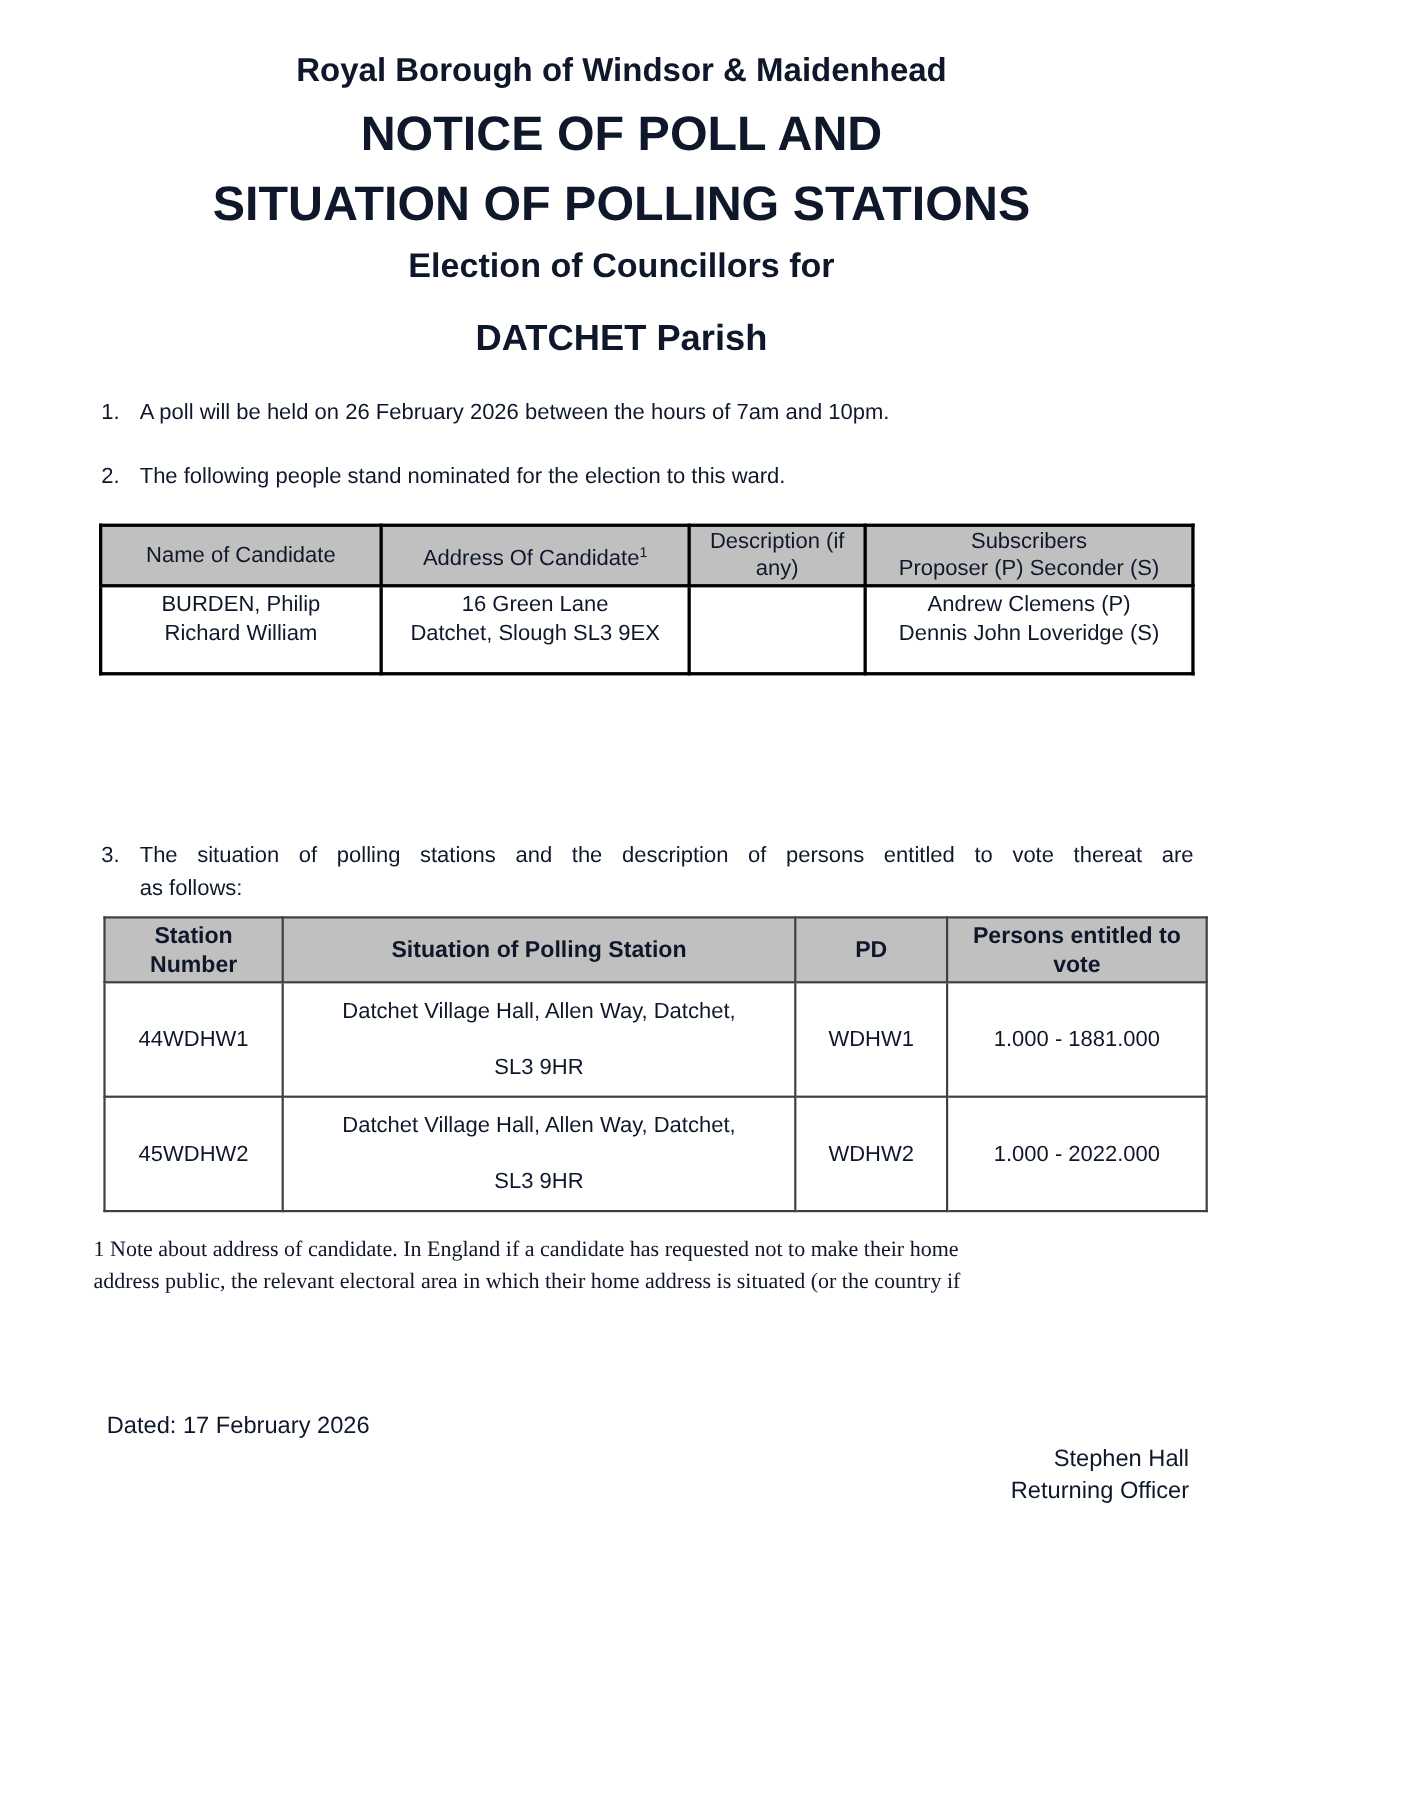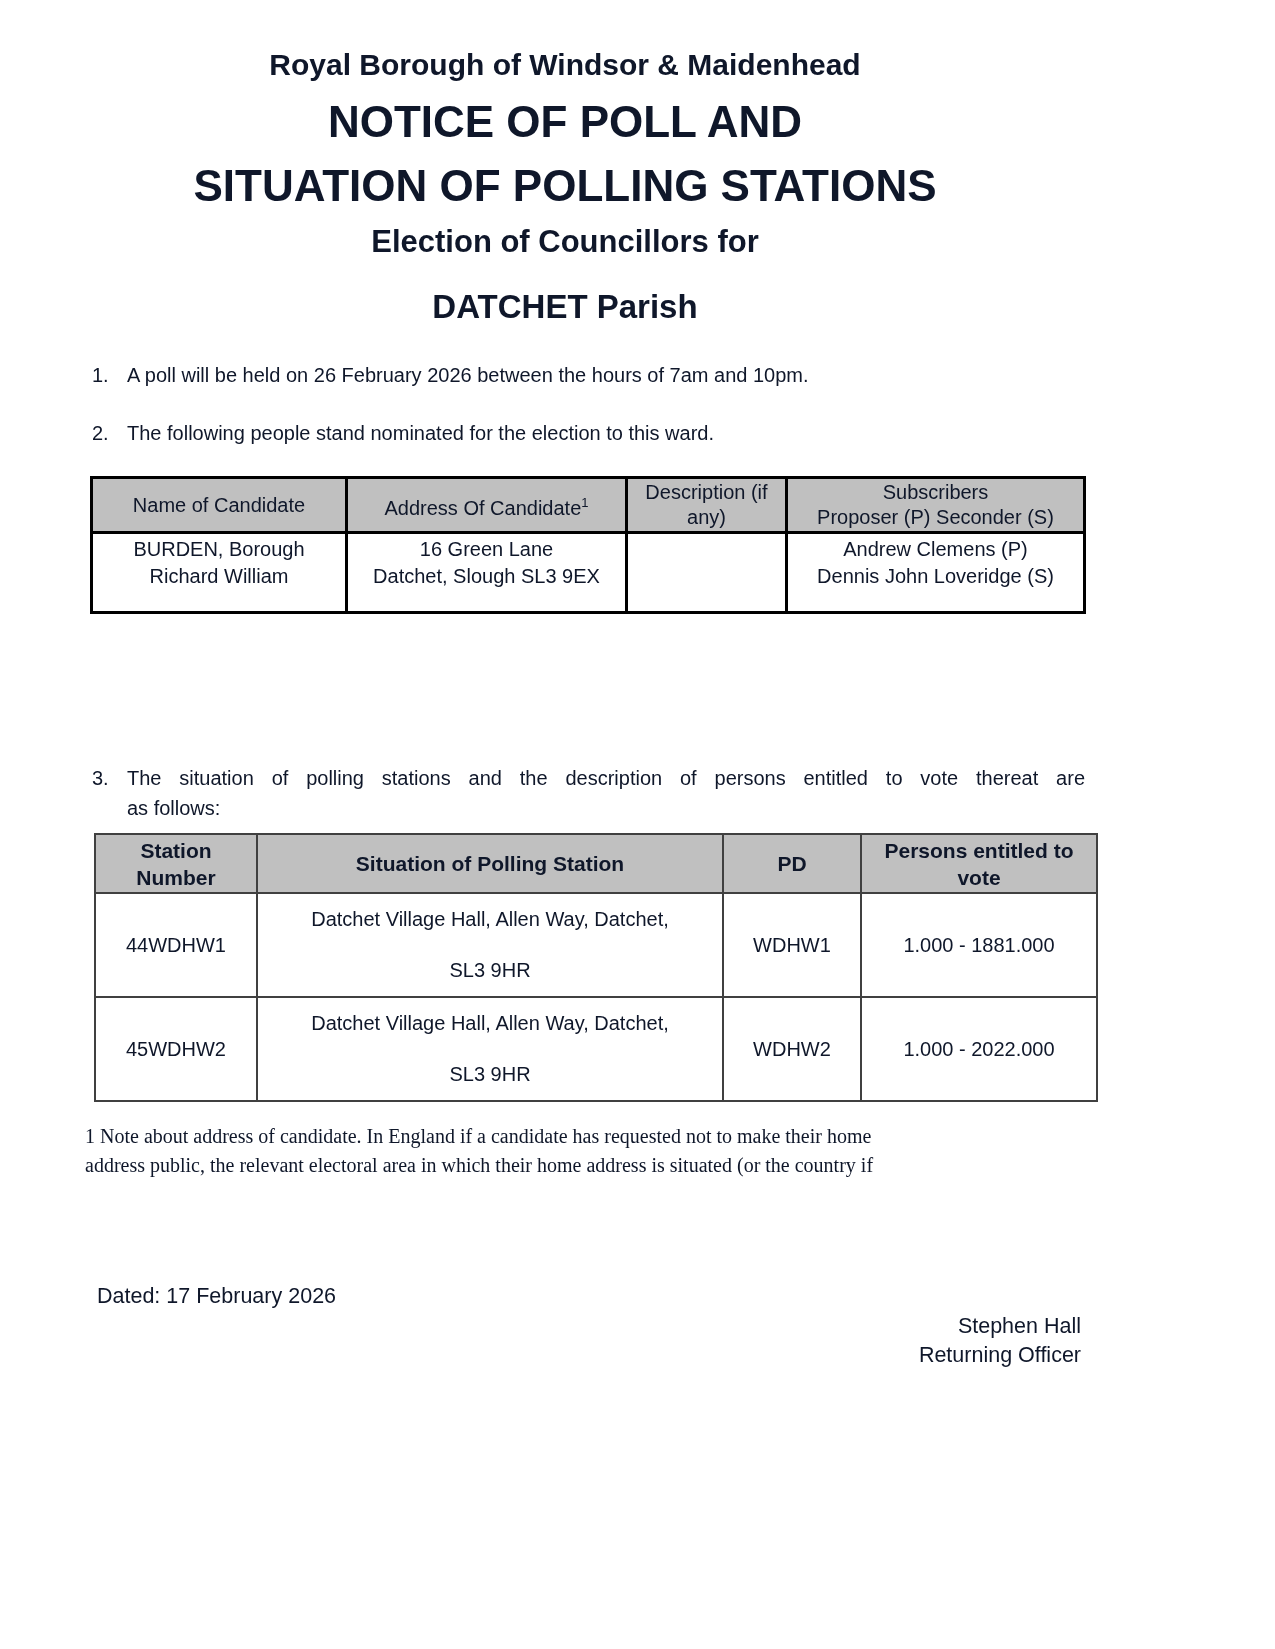--- a/index.html
+++ b/index.html
@@ -110,21 +110,21 @@
           </th>
         <th>
             <div>Subscribers</div>
             <div>Proposer (P) Seconder (S)</div>
           </th>
       </tr>
     </thead>
     <tbody>
       <tr>
         <td>
-            <div>BURDEN, Borough</div>
+            <div>BURDEN, Philip</div>
             <div>Richard William</div>
           </td>
         <td>
             <div>16 Green Lane</div>
             <div>Datchet, Slough SL3 9EX</div>
           </td>
         <td></td>
         <td>
             <div>Andrew Clemens (P)</div>
             <div>Dennis John Loveridge (S)</div>

